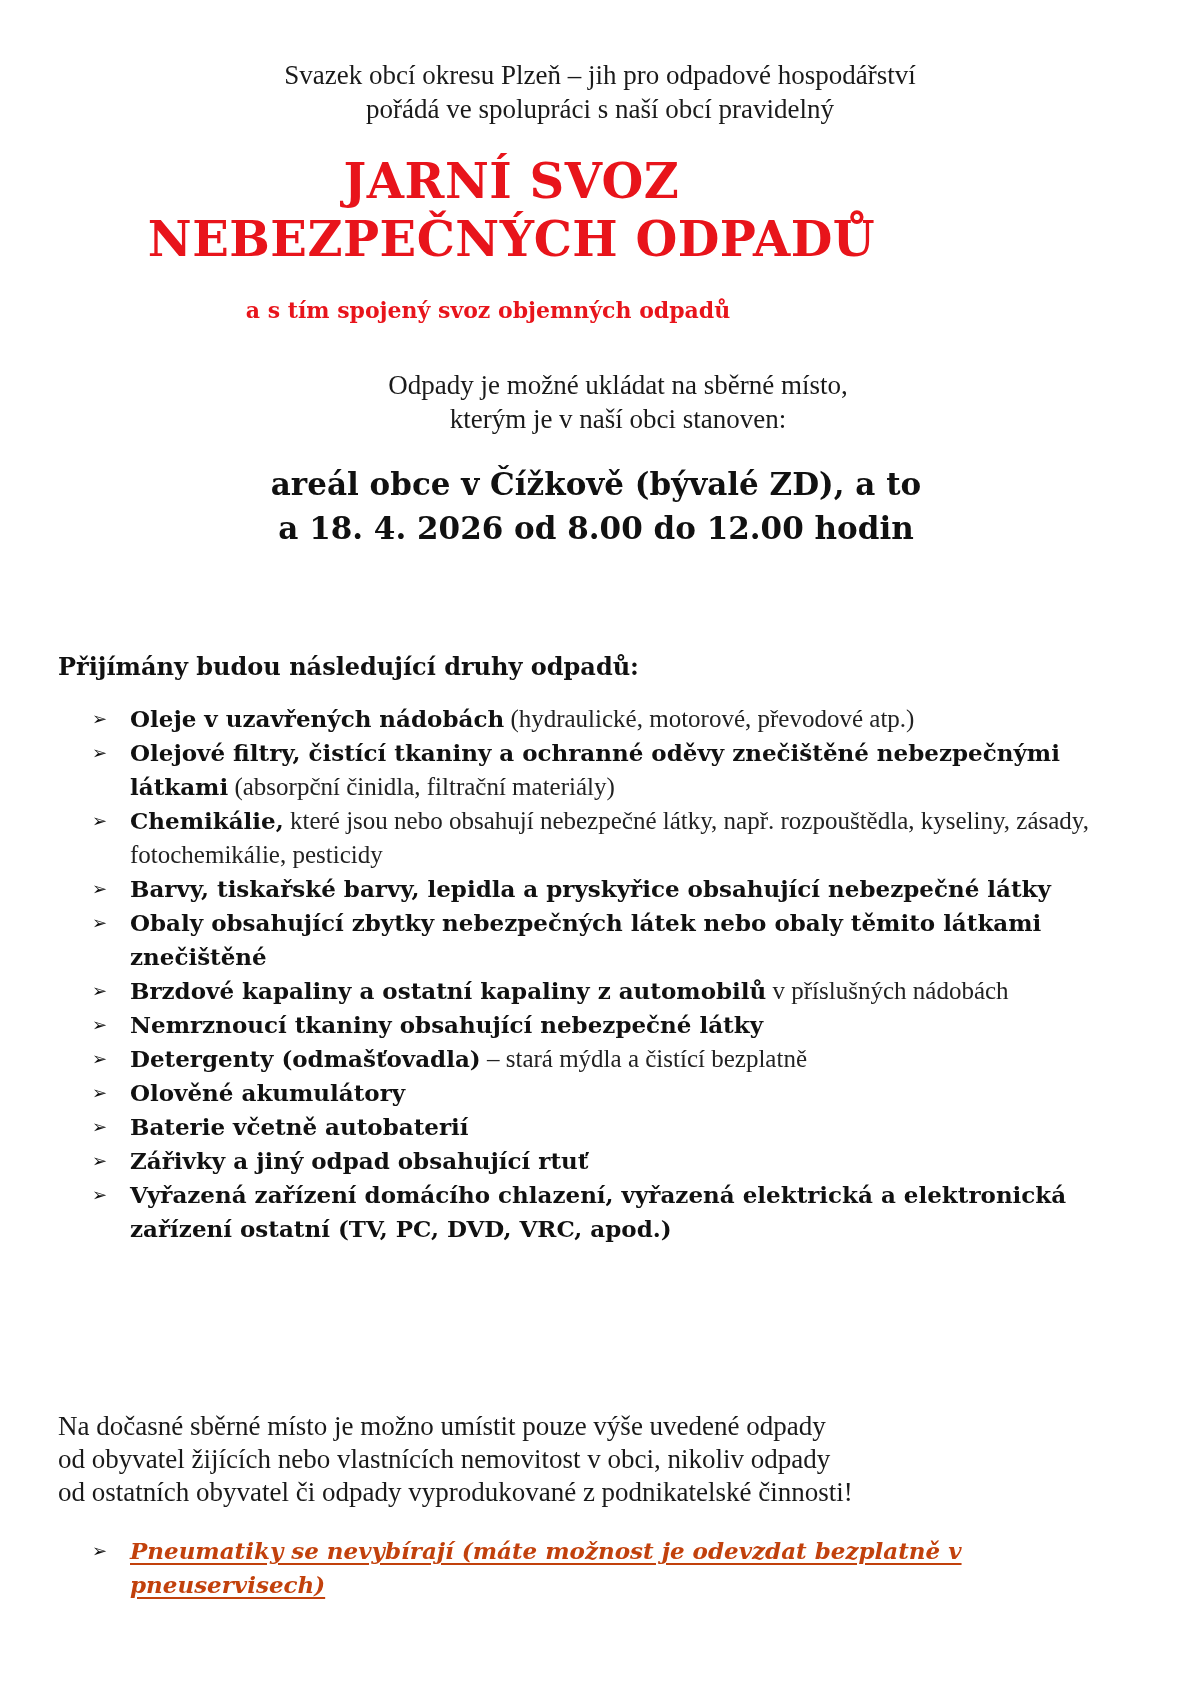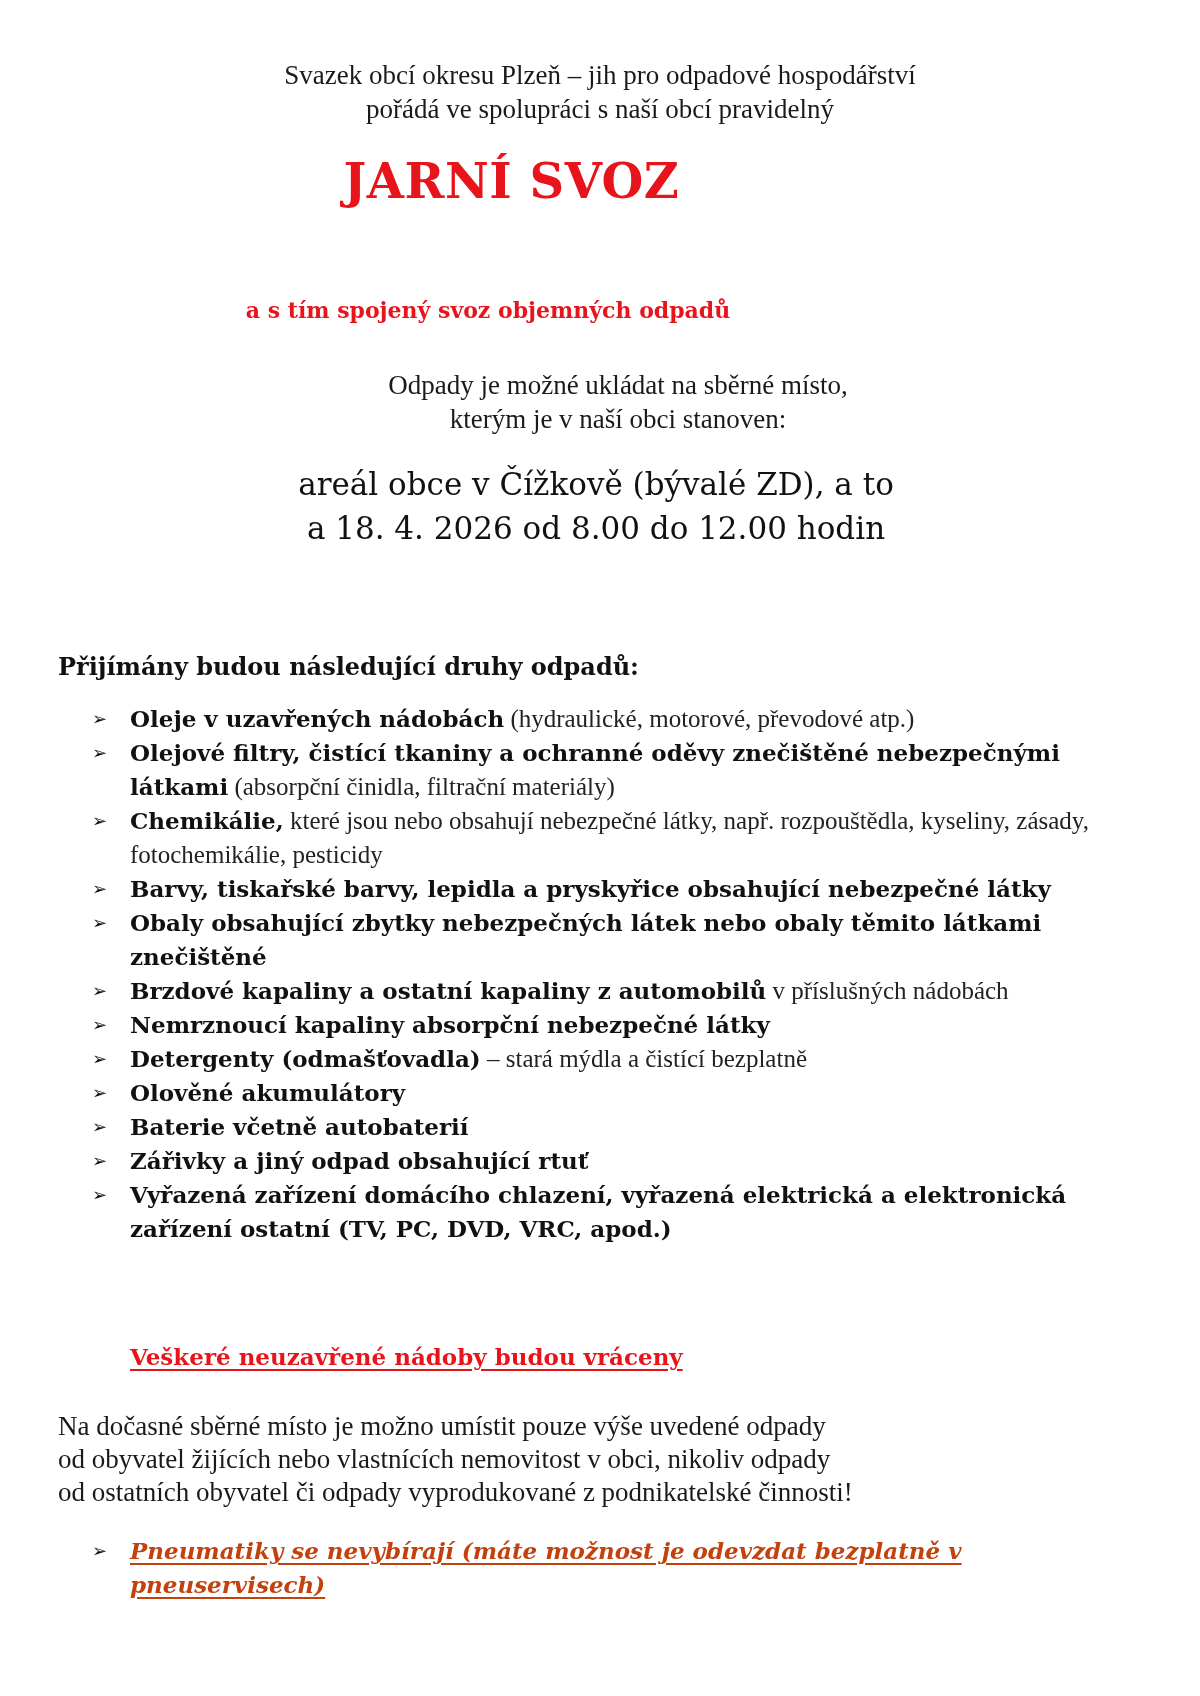--- a/index.html
+++ b/index.html
@@ -65,21 +65,21 @@
       line-height: 34px;
       color: #1a1a1a;
       padding-left: 18px;
     }
     .place {
       position: absolute;
       left: 0; width: 1192px;
       top: 462px;
       text-align: center;
       font-family: "DejaVu Serif", serif;
-      font-weight: normal;
+      font-weight: bold;
       font-size: 31px;
       line-height: 44px;
       color: #111111;
     }
     .list-heading {
       position: absolute;
       left: 58px;
       top: 652px;
       font-family: "DejaVu Serif", serif;
       font-weight: bold;
@@ -170,20 +170,21 @@
 
 <div class="page">
 
   <div class="intro">
     <div>Svazek obcí okresu Plzeň – jih pro odpadové hospodářství</div>
     <div>pořádá ve spolupráci s naší obcí pravidelný</div>
   </div>
 
   <div class="title">
     <div>JARNÍ SVOZ</div>
+    <div>NEBEZPEČNÝCH ODPADŮ</div>
   </div>
 
   <div class="subtitle">a s tím spojený svoz objemných odpadů</div>
 
   <div class="place-intro">
     <div>Odpady je možné ukládat na sběrné místo,</div>
     <div>kterým je v naší obci stanoven:</div>
   </div>
 
   <div class="place">
@@ -213,21 +214,21 @@
     <li>
       <span class="bullet">➢</span>
       <span class="b">Obaly obsahující zbytky nebezpečných látek nebo obaly těmito látkami znečištěné</span><span class="n"></span>
     </li>
     <li>
       <span class="bullet">➢</span>
       <span class="b">Brzdové kapaliny a ostatní kapaliny z automobilů</span><span class="n"> v příslušných nádobách</span>
     </li>
     <li>
       <span class="bullet">➢</span>
-      <span class="b">Nemrznoucí kapaliny absorpční nebezpečné látky</span><span class="n"></span>
+      <span class="b">Nemrznoucí tkaniny obsahující nebezpečné látky</span><span class="n"></span>
     </li>
     <li>
       <span class="bullet">➢</span>
       <span class="b">Detergenty (odmašťovadla)</span><span class="n"> – stará mýdla a čistící bezplatně</span>
     </li>
     <li>
       <span class="bullet">➢</span>
       <span class="b">Olověné akumulátory</span><span class="n"></span>
     </li>
     <li>
@@ -237,21 +238,20 @@
     <li>
       <span class="bullet">➢</span>
       <span class="b">Zářivky a jiný odpad obsahující rtuť</span><span class="n"></span>
     </li>
     <li>
       <span class="bullet">➢</span>
       <span class="b">Vyřazená zařízení domácího chlazení, vyřazená elektrická a elektronická zařízení ostatní (TV, PC, DVD, VRC, apod.)</span><span class="n"></span>
     </li>
   </ul>
 
-  <div class="warning">Veškeré neuzavřené nádoby budou vráceny</div>
 
   <div class="notice">
     <div>Na dočasné sběrné místo je možno umístit pouze výše uvedené odpady</div>
     <div>od obyvatel žijících nebo vlastnících nemovitost v obci, nikoliv odpady</div>
     <div>od ostatních obyvatel či odpady vyprodukované z podnikatelské činnosti!</div>
   </div>
 
   <div class="tyres">
     <span class="bullet">➢</span>
     <span class="tyres-text">Pneumatiky se nevybírají (máte možnost je odevzdat bezplatně v pneuservisech)</span>

